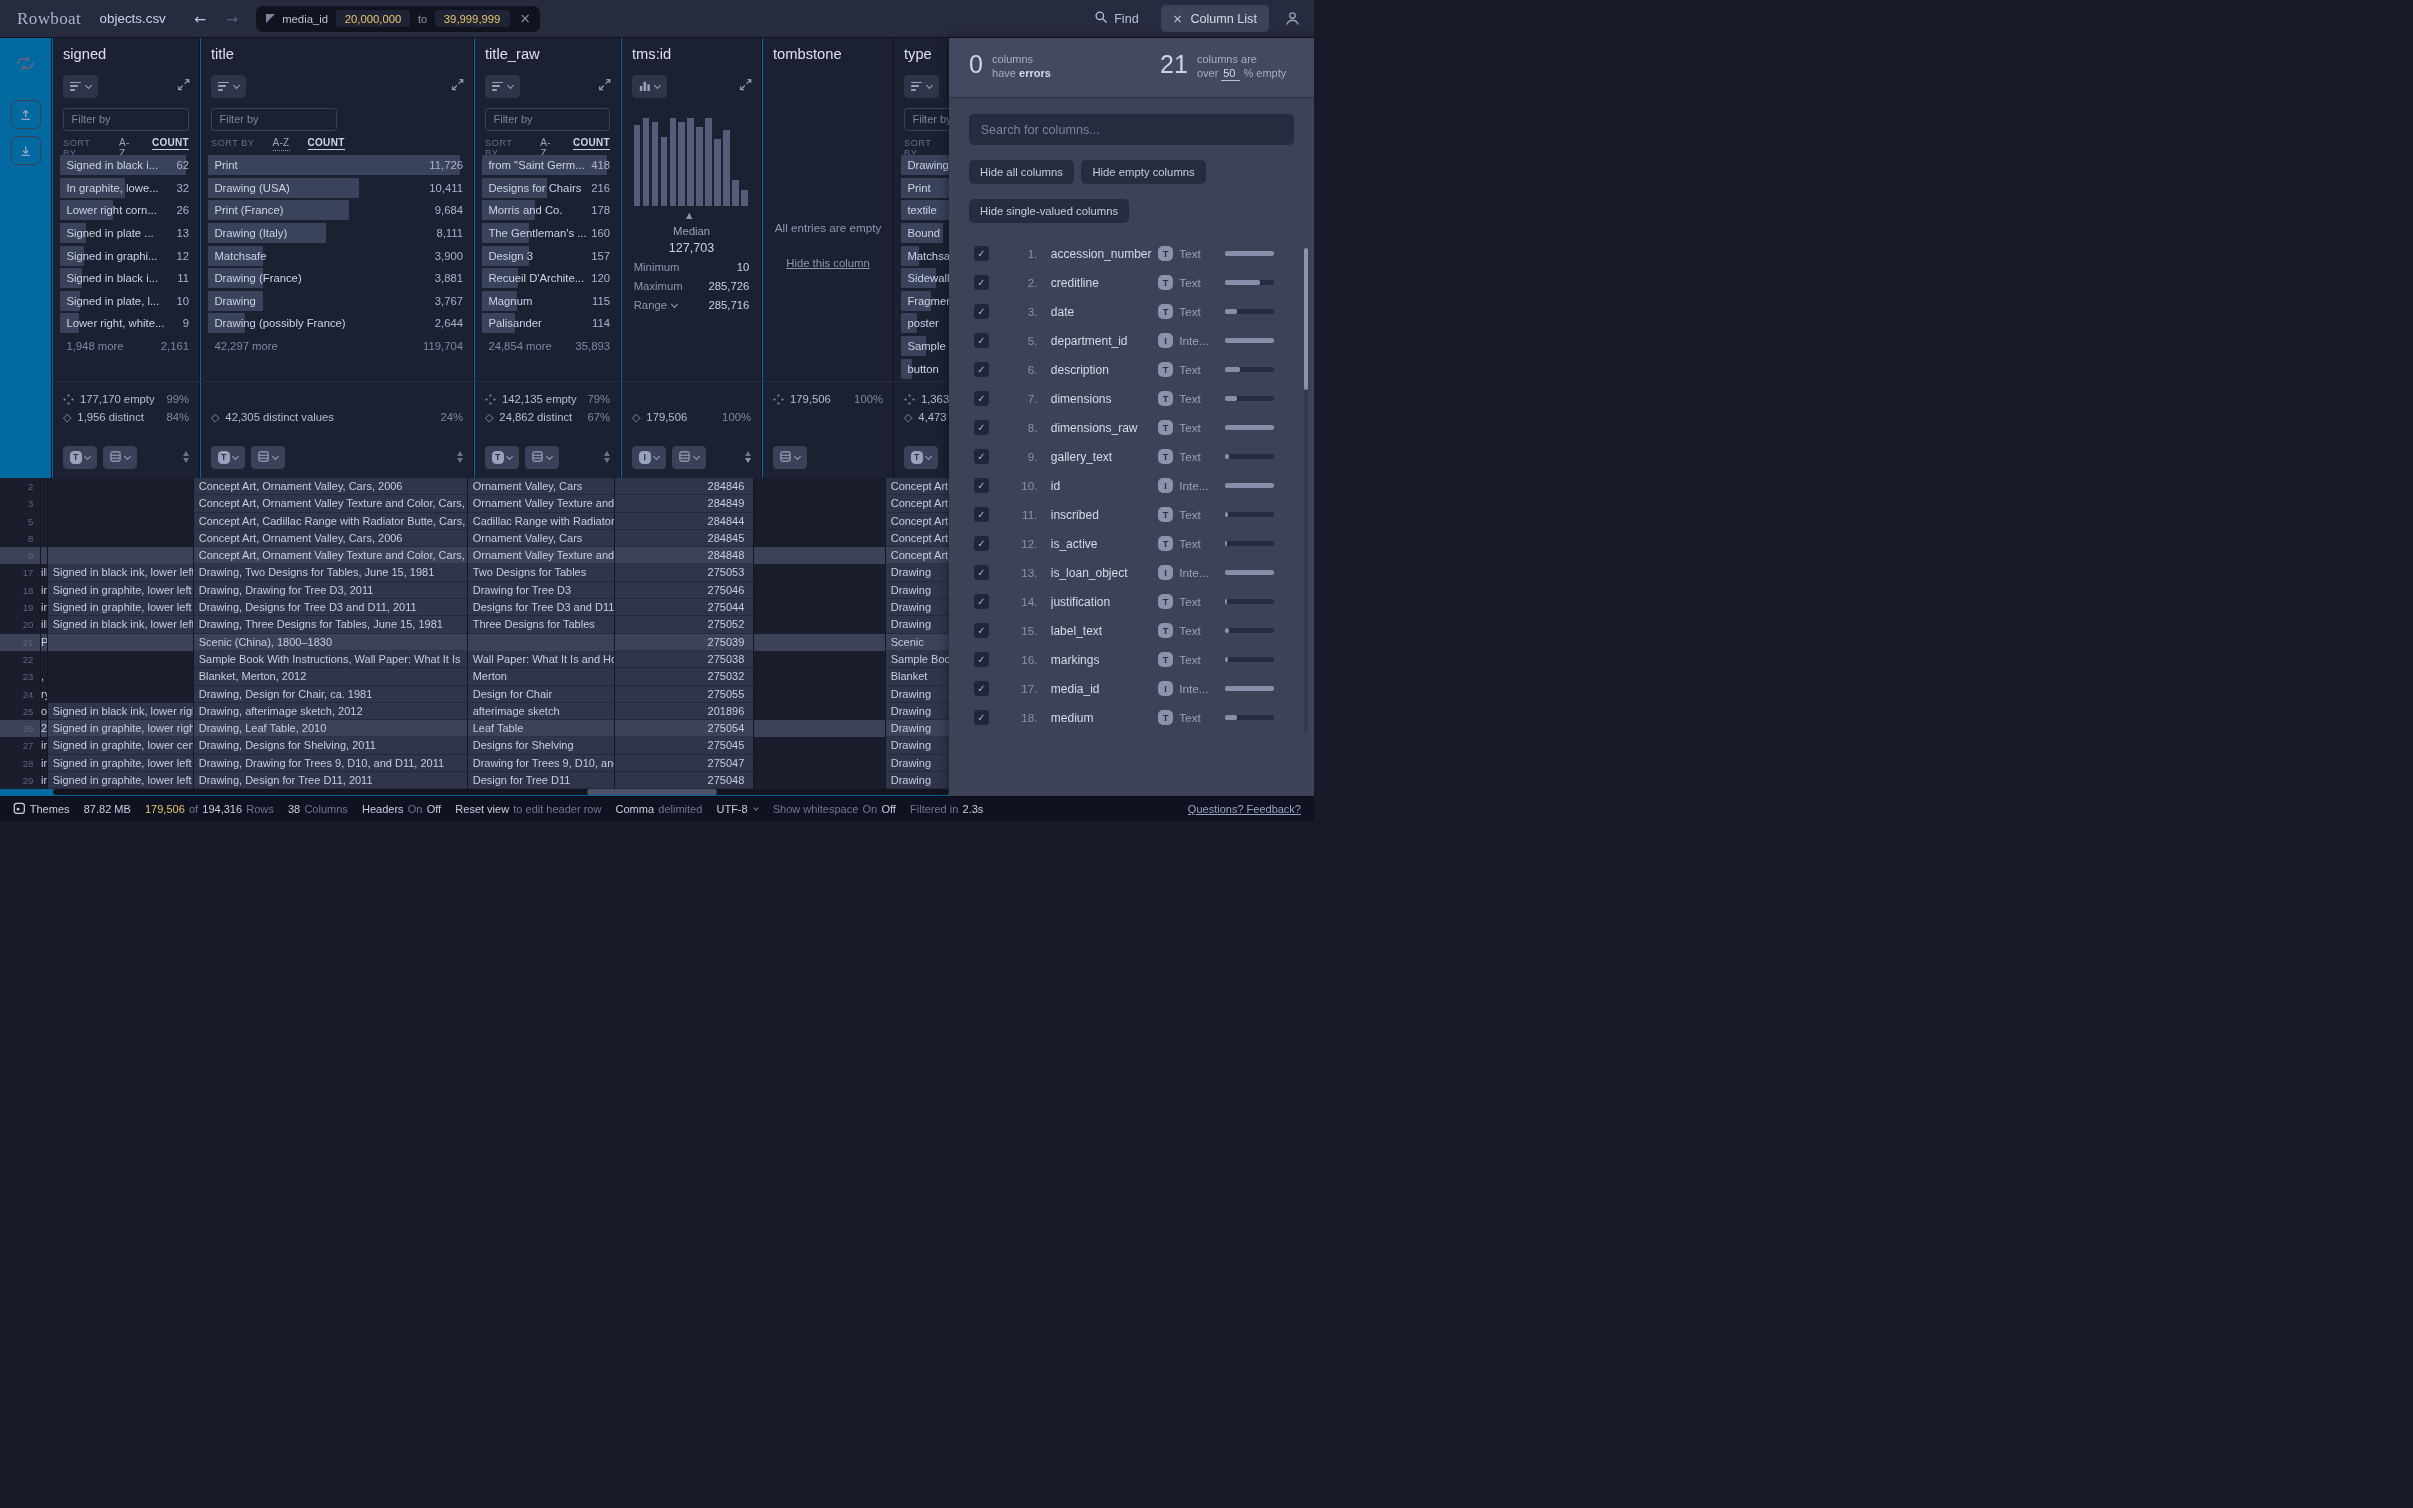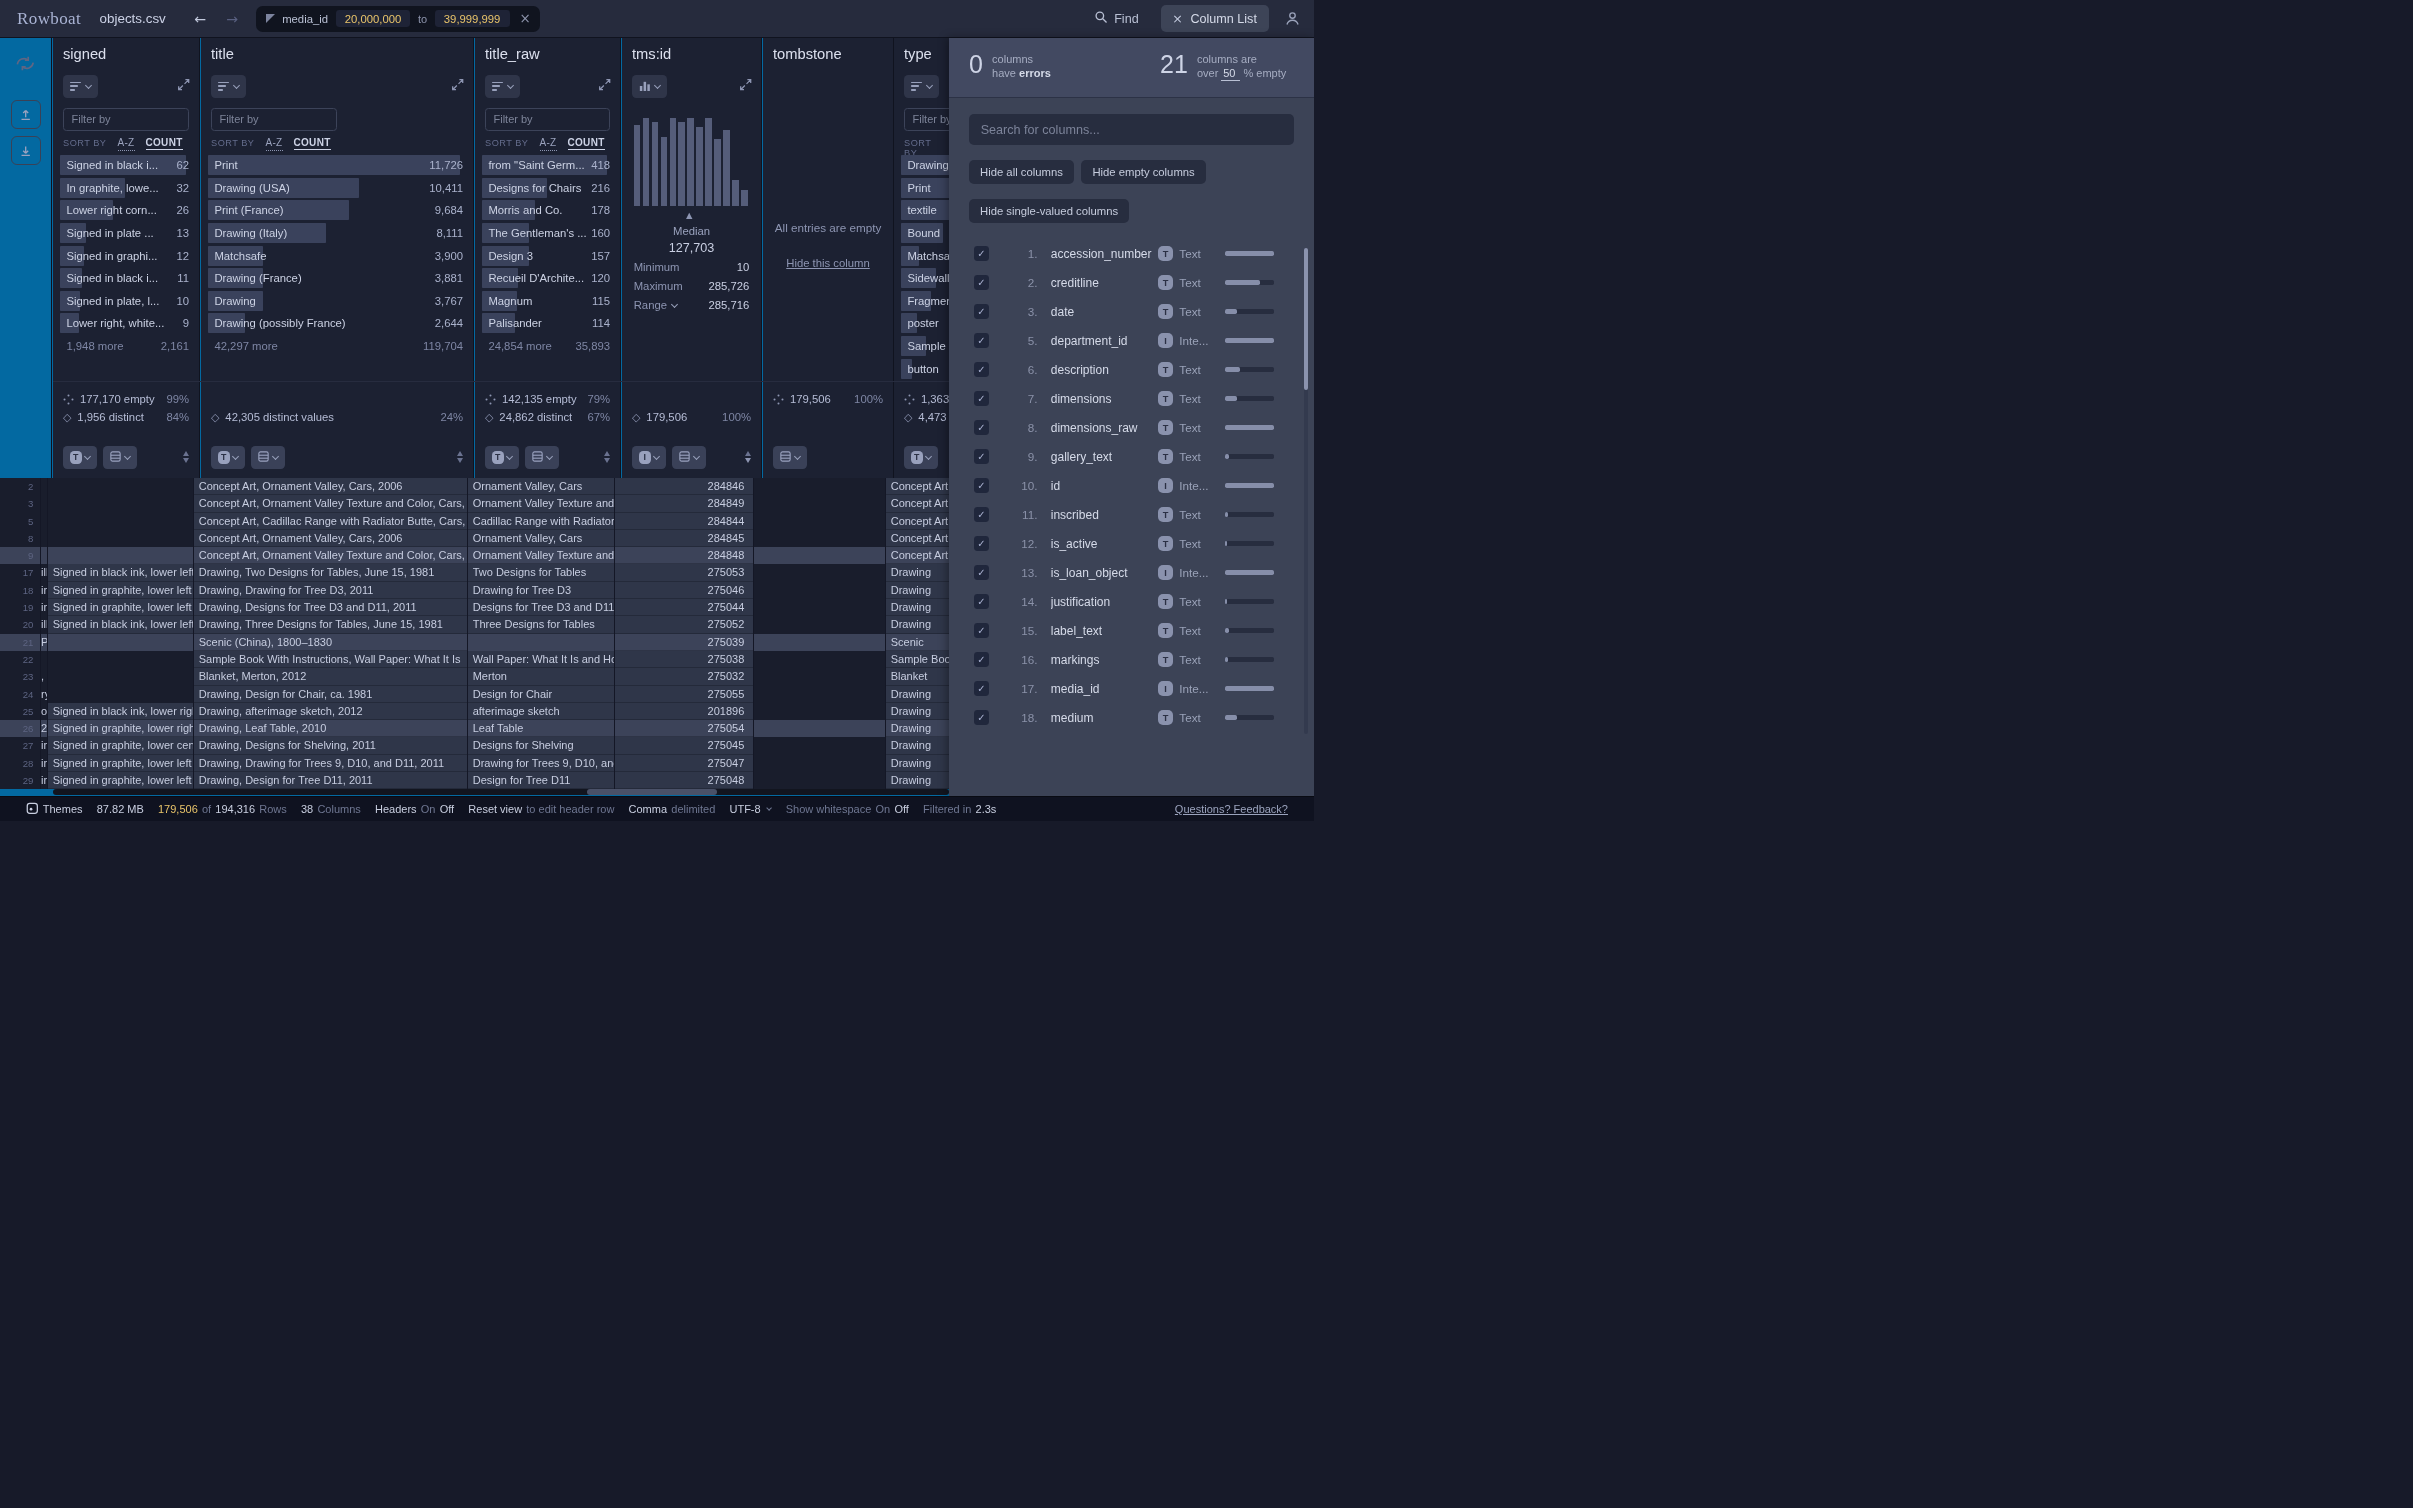--- a/index.html
+++ b/index.html
@@ -42,21 +42,21 @@
   .sortlines{display:flex;flex-direction:column;gap:2.1px;}
   .sortlines i{display:block;height:1.7px;background:#98a0bb;border-radius:0.8px;}
   .sl1{width:11px;} .sl2{width:7.5px;} .sl3{width:5px;}
   .chev{width:5px;height:5px;border-right:1.3px solid #98a0bb;border-bottom:1.3px solid #98a0bb;
         transform:rotate(45deg);margin-top:-2.5px;display:inline-block;}
   .expand{position:absolute;right:0;top:3.4px;}
   .filterbox{position:absolute;top:70px;left:10px;right:10px;height:22.6px;background:transparent;
              border:0.8px solid #3c4359;border-radius:3.4px;color:#c9cfe2;font-size:11px;padding:0 7.5px;
              font-family:"Liberation Sans",sans-serif;width:calc(100% - 20px);}
   .filterbox::placeholder{color:#7d8499;}
-  .sort-row{position:absolute;top:99px;left:10px;right:10px;display:flex;gap:11px;align-items:baseline;}
+  .sort-row{position:absolute;top:99px;left:10px;right:10px;display:flex;gap:18px;align-items:baseline;}
   .sb{color:#646c8c;letter-spacing:0.5px;font-size:9.2px;}
   .az{color:#9aa2bd;border-bottom:0.8px dotted #8d95b2;padding-bottom:1.7px;font-size:10px;letter-spacing:0.3px;}
   .cntlbl{color:#cdd3e6;font-weight:bold;border-bottom:1.7px solid #cdd3e6;padding-bottom:0.8px;font-size:10px;letter-spacing:0.3px;}
   .vlist{position:absolute;top:116px;left:10px;right:10px;}
   .vitem{position:relative;height:22.6px;display:flex;align-items:center;cursor:pointer;}
   .vbar{position:absolute;left:-3.4px;top:1.3px;bottom:1.3px;background:#3a425c;border-radius:0.8px;}
   .vlabel{position:relative;padding-left:3.4px;white-space:nowrap;overflow:hidden;flex:1;font-size:11.3px;color:#ccd2e4;}
   .vcount{position:relative;color:#aab2cc;font-size:11.3px;white-space:nowrap;}
   .vitem.more .vlabel,.vitem.more .vcount{color:#7e86a4;}
   .cols-divider{position:absolute;top:381px;left:53px;width:896px;height:0.8px;background:#272c3f;z-index:5;}
@@ -103,21 +103,21 @@
   .ctms{width:139px;border-left:0.8px solid #141726;text-align:right;padding-right:8.4px;}
   .ctomb{width:132px;border-left:0.8px solid #141726;}
   .ctype{flex:1;border-left:0.8px solid #141726;padding-left:5px;}
   .f{background:#2f3649;box-shadow:inset 0 -0.8px rgba(10,12,20,.35);}
   .grow.hl .c{background:#3c4359;}
   .hs-track{position:absolute;top:789px;left:53px;width:896px;height:5.9px;background:#12151f;border-radius:3.4px;}
   .hs-thumb{position:absolute;top:0;left:534px;width:130px;height:5.9px;background:#4a5168;border-radius:3.4px;}
 
   
   .statusbar{position:absolute;bottom:0;left:0;right:0;height:25px;background:#0f1220;border-top:0.8px solid #090b13;
-             display:flex;align-items:center;gap:14.2px;padding:0 26px;font-size:11px;z-index:50;}
+             display:flex;align-items:center;gap:14.2px;padding:0 13px;font-size:11px;z-index:50;}
   .sb-group{display:flex;align-items:center;gap:4.2px;white-space:nowrap;}
   .dim{color:#6f7792;} .bright{color:#c9cfe0;} .yellow{color:#e9c46a;}
   .sb-chev{width:4.2px;height:4.2px;border-right:1.2px solid #6f7792;border-bottom:1.2px solid #6f7792;
            transform:rotate(45deg);margin-left:2.5px;display:inline-block;margin-top:-1.7px;}
   .feedback{margin-left:auto;color:#9ba3bd;text-decoration:underline;cursor:pointer;}
 
   
   .panel{position:absolute;top:38px;left:949px;width:365px;bottom:25px;background:#3c4356;z-index:45;
          box-shadow:-2.5px 0 8.4px rgba(0,0,0,.35);}
   .p-head{position:absolute;top:0;left:0;right:0;height:60px;background:#424961;border-bottom:0.8px solid #2c3246;}

